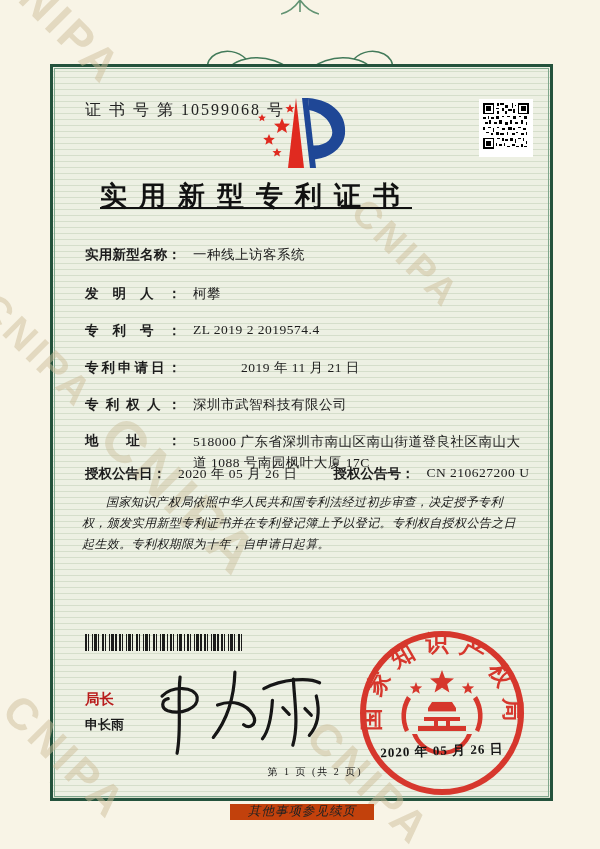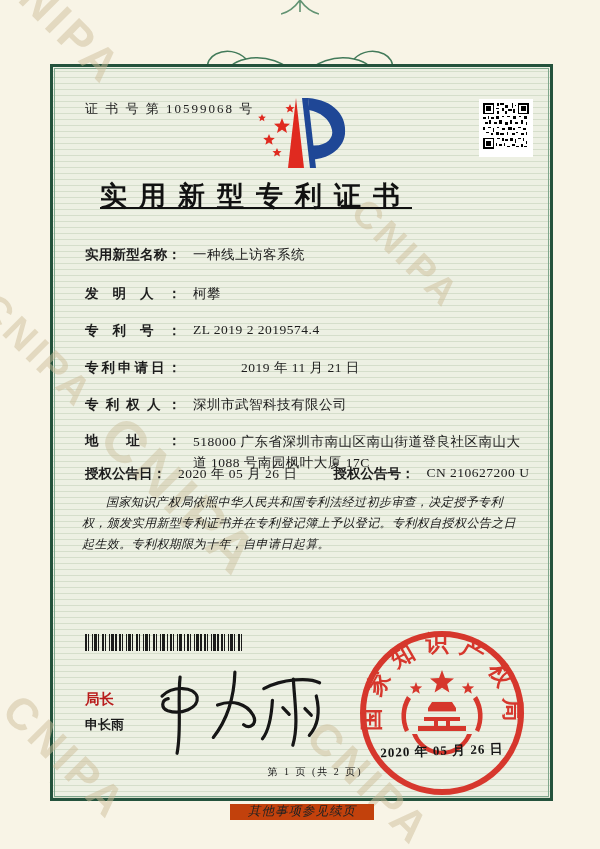--- a/index.html
+++ b/index.html
@@ -22,21 +22,21 @@
   .frame { position:absolute; left:50px; top:64px; width:503px; height:737px; z-index:1;
            border:3px solid #24523c;
            background:
              repeating-linear-gradient(0deg, rgba(158,181,146,0.30) 0 1px, transparent 1px 6px),
              #edf0e3; }
   .frame::after { content:""; position:absolute; inset:1px; border:1px solid #7fa68c; pointer-events:none; }
 
   .content { position:absolute; left:0; top:0; width:600px; height:849px; z-index:3; }
 
   
-  .cert-no { position:absolute; left:85px; top:100px; font-size:13px; letter-spacing:2px; color:#222; }
+  .cert-no { position:absolute; left:85px; top:100px; font-size:16px; letter-spacing:2px; color:#222; }
   .logo { position:absolute; left:252px; top:90px; }
   .qr-wrap { position:absolute; left:479px; top:99px; background:#ffffff; padding:4px; }
   .title { position:absolute; left:0; top:178px; width:500px; text-align:center;
            font-size:27px; font-weight:bold; color:#111; letter-spacing:12px; text-indent:12px;text-decoration:underline; }
 
   
   .fields { position:absolute; left:85px; top:246px; width:440px; font-size:13.5px; color:#1c1c1c; }
   .frow { display:flex; align-items:flex-start; margin-bottom:0; }
   .flabel { width:96px; min-width:96px; font-weight:bold; text-align:justify; text-align-last:justify; }
   .fvalue { margin-left:12px; letter-spacing:0.5px; }

